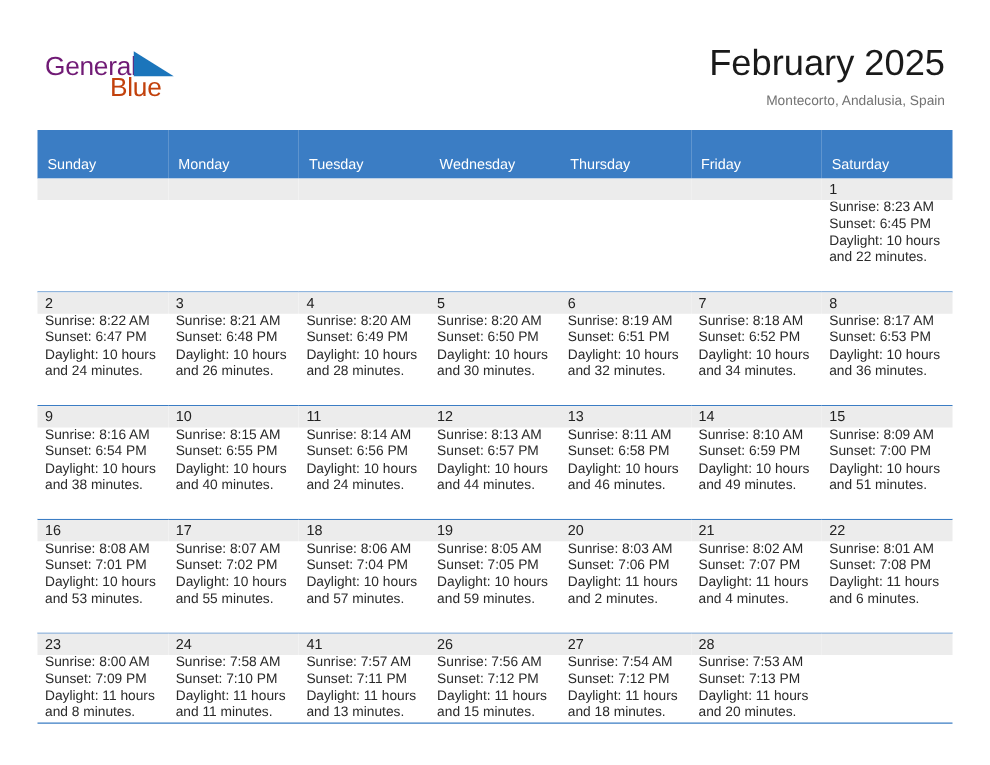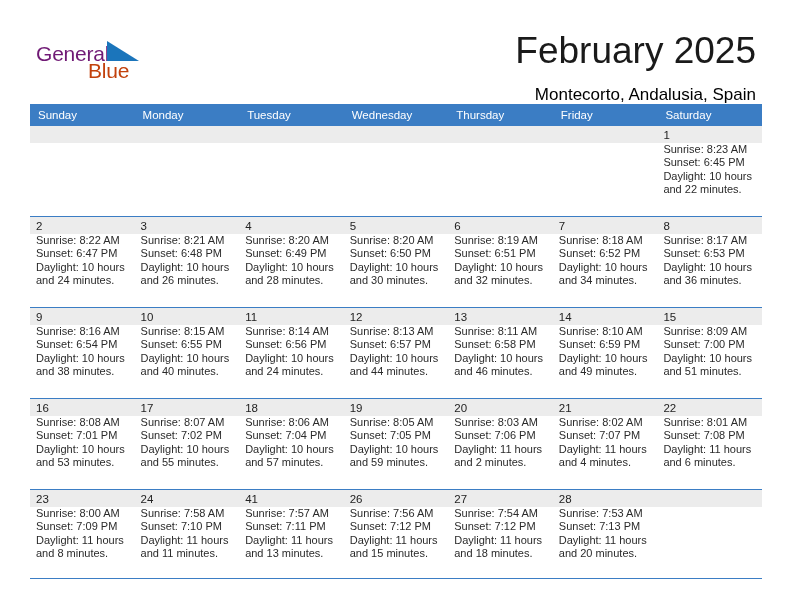--- a/index.html
+++ b/index.html
@@ -60,51 +60,51 @@
     border-left: 32px solid #1b75bb;
     border-top: 20px solid transparent;
   }
   .title-block {
     position: absolute;
     right: 36px;
     top: 34px;
     text-align: right;
   }
   .month-title {
-    font-size: 37px;
+    font-size: 29px;
     color: #1a1a1a;
     font-weight: normal;
     line-height: 34px;
     letter-spacing: 0px;
     white-space: nowrap;
   }
   .location {
-    margin-top: 18px;
-    font-size: 17px;
-    color: #000000;
+    margin-top: 4px;
+    font-size: 11px;
+    color: #737373;
     line-height: 18px;
     white-space: nowrap;
   }
 
   
   .calendar {
     position: absolute;
     left: 30px;
     top: 104px;
     width: 732px;
     border-collapse: collapse;
     table-layout: fixed;
   }
   .calendar th {
     background: #3b7dc4;
     color: #ffffff;
     font-size: 11.5px;
     font-weight: normal;
     text-align: left;
-    padding: 5px 0 5px 8px;
+    padding: 22px 0 5px 8px;
     height: 21px;
     border: none;
   }
   .calendar td {
     vertical-align: top;
     padding: 0;
     width: 104.57px;
     border: none;
     background: #ffffff;
   }

